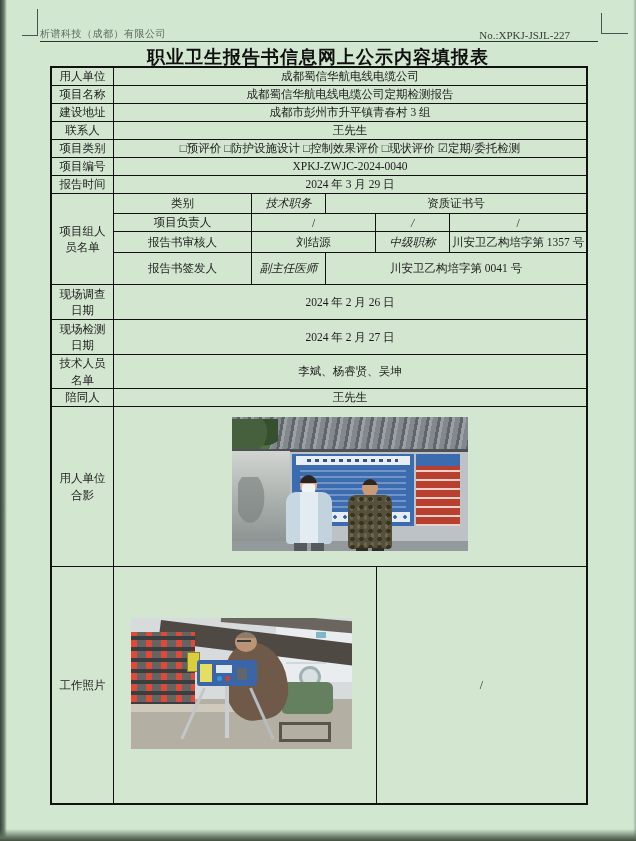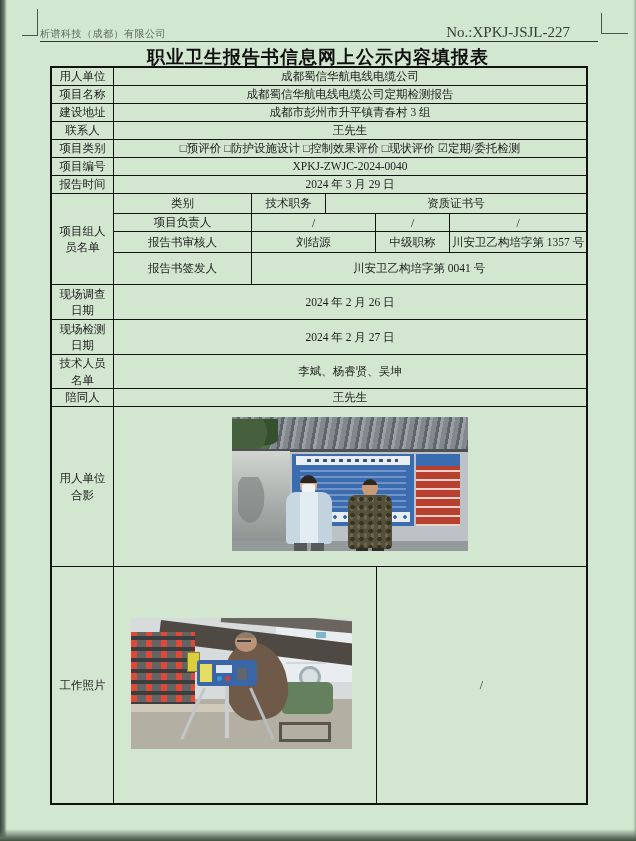--- a/index.html
+++ b/index.html
@@ -11,21 +11,21 @@
   .edge-left{position:absolute;left:0;top:0;width:7px;height:100%;
     background:linear-gradient(90deg,#37443a 0,#687a6a 55%,rgba(104,122,106,0) 100%);}
   .edge-bottom{position:absolute;left:0;bottom:0;width:100%;height:12px;
     background:linear-gradient(180deg,rgba(80,98,84,0) 0,#5d7062 75%,#43523f 100%);}
   .edge-right{position:absolute;right:0;top:0;width:3px;height:100%;
     background:linear-gradient(270deg,#9fb4a0,rgba(159,180,160,0));}
   
   .letterhead{position:absolute;left:40px;top:22px;width:558px;height:19px;
     border-bottom:1.5px solid #2c362e;display:flex;justify-content:space-between;align-items:flex-end;}
   .company{font-size:10px;color:#5c6a60;letter-spacing:.5px;}
-  .docno{font-size:15px;color:#343f37;padding-right:28px;}
+  .docno{font-size:11px;color:#343f37;padding-right:28px;}
   .corner-l{position:absolute;left:22px;top:9px;width:15px;height:26px;
     border-right:1.5px solid #49564b;border-bottom:1.5px solid #49564b;}
   .corner-r{position:absolute;left:601px;top:13px;width:26px;height:20px;
     border-left:1.5px solid #49564b;border-bottom:1.5px solid #49564b;}
   .title{position:absolute;top:45px;left:0;width:100%;text-align:center;
     font-size:18px;font-weight:bold;letter-spacing:1px;color:#101010;}
   
   .ftable{position:absolute;left:50px;top:66px;width:538px;border:2px solid #121212;box-sizing:border-box;background:rgba(255,255,255,0.04);}
   .row{display:flex;border-bottom:1px solid #121212;box-sizing:border-box;}
   .row:last-child{border-bottom:none;}
@@ -34,21 +34,21 @@
     font-size:11.5px;line-height:1.4;padding:0 7px;}
   .val{flex:1;display:flex;align-items:center;justify-content:center;
     text-align:center;font-size:11.5px;line-height:1.3;padding:0 4px;}
   
   .team-grid{flex:1;display:flex;flex-direction:column;}
   .tg-row{display:flex;border-bottom:1px solid #121212;box-sizing:border-box;}
   .tg-row:last-child{border-bottom:none;justify-content:space-between;}
   .tg-cell{border-right:1px solid #121212;box-sizing:border-box;display:flex;
     align-items:center;justify-content:center;text-align:center;font-size:11.5px;}
   .tg-cell:last-child{border-right:none;}
-  .tc1{flex:0 0 138px;} .tc2{flex:0 0 124px;} .tc3{flex:0 0 74px;} .tc4{flex:1;}
+  .tc1{flex:0 0 138px;} .tc2{flex:0 0 124px;} .tc3{flex:0 0 74px;font-style:italic;} .tc4{flex:1;}
   
   .photocell{flex:1;position:relative;}
   .p2cell{flex:0 0 263px;border-right:1px solid #121212;box-sizing:border-box;position:relative;}
   .slashcell{flex:1;display:flex;align-items:center;justify-content:center;font-size:12px;}
   
   .photo1{position:absolute;left:118px;top:10px;width:236px;height:134px;overflow:hidden;background:#bcc2c5;}
   .p1-roof{position:absolute;top:0;left:0;right:0;height:34px;
     background:repeating-linear-gradient(100deg,#83888d 0 5px,#60656b 5px 8px,#9aa0a5 8px 11px);}
   .p1-eave{position:absolute;top:32px;left:0;right:0;height:3px;background:#4d5154;}
   .p1-foliage{position:absolute;top:2px;left:0;width:46px;height:30px;
@@ -181,20 +181,21 @@
           <div class="tg-cell tc4">/</div>
         </div>
         <div class="tg-row" style="height:21px">
           <div class="tg-cell tc1">报告书审核人</div>
           <div class="tg-cell tc2">刘结源</div>
           <div class="tg-cell tc3">中级职称</div>
           <div class="tg-cell tc4">川安卫乙构培字第 1357 号</div>
         </div>
         <div class="tg-row" style="height:31px">
           <div class="tg-cell tc1">报告书签发人</div>
+          <div class="tg-cell tc3">副主任医师</div>
           <div class="tg-cell tc4">川安卫乙构培字第 0041 号</div>
         </div>
       </div>
     </div>
 
     <div class="row" style="height:35px">
       <div class="lbl">现场调查日期</div>
       <div class="val">2024 年 2 月 26 日</div>
     </div>
     <div class="row" style="height:35px">

